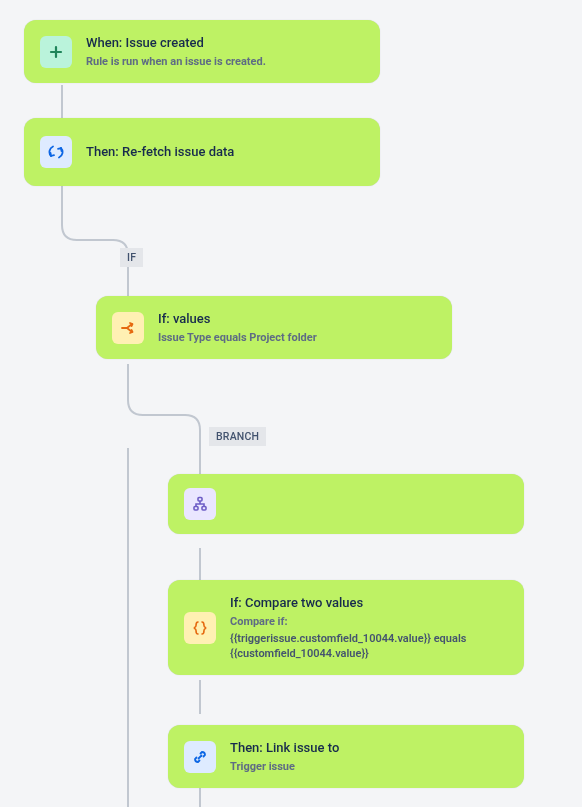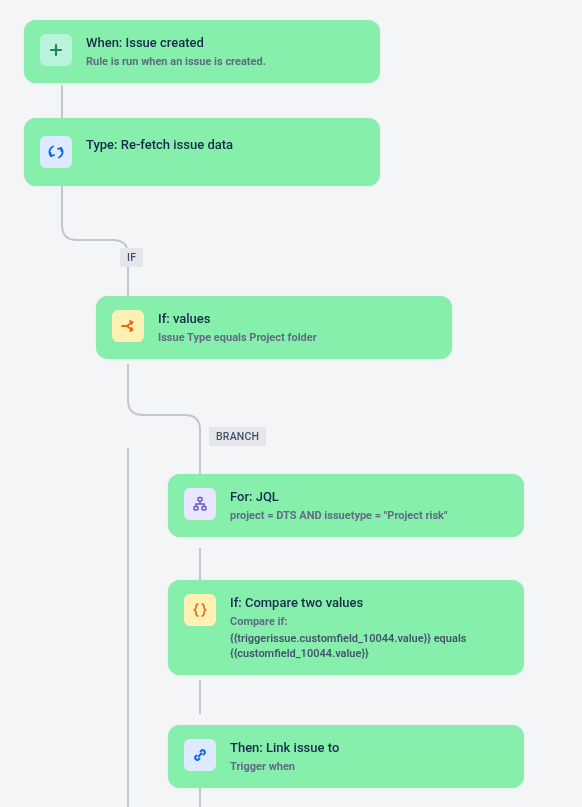--- a/index.html
+++ b/index.html
@@ -12,24 +12,24 @@
     overflow: hidden;
   }
   svg.connectors {
     position: absolute;
     top: 0; left: 0;
     width: 582px; height: 807px;
     pointer-events: none;
   }
   .card {
     position: absolute;
-    background: #86efac;
+    background: #bef264;
     border-radius: 12px;
     display: flex;
-    align-items: flex-start;
+    align-items: center;
     padding: 14px 16px;
     gap: 14px;
     box-shadow: 0 0 1px rgba(9,30,66,0.2);
   }
   .icon-box {
     width: 32px;
     height: 32px;
     border-radius: 6px;
     flex: 0 0 auto;
     display: flex;
@@ -113,21 +113,21 @@
 <div class="card" style="left:24px; top:118px; width:356px; padding-top:18px; padding-bottom:18px;">
   <div class="icon-box ic-blue">
     <svg width="16" height="16" viewBox="0 0 16 16">
       <path d="M5 2.5 A6 6 0 0 0 3 12" stroke="#0C66E4" stroke-width="1.8" fill="none" stroke-linecap="round"></path>
       <path d="M11 13.5 A6 6 0 0 0 13 4" stroke="#0C66E4" stroke-width="1.8" fill="none" stroke-linecap="round"></path>
       <path d="M2.5 9 L3 12 L6 11.2" stroke="#0C66E4" stroke-width="1.8" fill="none" stroke-linecap="round" stroke-linejoin="round"></path>
       <path d="M13.5 7 L13 4 L10 4.8" stroke="#0C66E4" stroke-width="1.8" fill="none" stroke-linecap="round" stroke-linejoin="round"></path>
     </svg>
   </div>
   <div class="text-col">
-    <div class="title">Type: Re-fetch issue data</div>
+    <div class="title">Then: Re-fetch issue data</div>
   </div>
 </div>
 
 <div class="card" style="left:96px; top:296px; width:356px;">
   <div class="icon-box ic-yellow">
     <svg width="16" height="16" viewBox="0 0 16 16">
       <path d="M2 8 L7 8" stroke="#E56910" stroke-width="1.8" stroke-linecap="round"></path>
       <path d="M7 8 L12 4" stroke="#E56910" stroke-width="1.8" stroke-linecap="round"></path>
       <path d="M7 8 L12 12" stroke="#E56910" stroke-width="1.8" stroke-linecap="round"></path>
       <path d="M10 3 L12.5 4 L11.5 6" stroke="#E56910" stroke-width="1.8" fill="none" stroke-linecap="round" stroke-linejoin="round"></path>
@@ -142,24 +142,20 @@
 
 <div class="card" style="left:168px; top:474px; width:356px;">
   <div class="icon-box ic-purple">
     <svg width="16" height="16" viewBox="0 0 16 16">
       <rect x="6" y="1.5" width="4" height="3.5" rx="1" stroke="#6E5DC6" stroke-width="1.6" fill="none"></rect>
       <rect x="2" y="10.5" width="4" height="3.5" rx="1" stroke="#6E5DC6" stroke-width="1.6" fill="none"></rect>
       <rect x="10" y="10.5" width="4" height="3.5" rx="1" stroke="#6E5DC6" stroke-width="1.6" fill="none"></rect>
       <path d="M8 5 L8 8 M4 10.5 L4 8 L12 8 L12 10.5" stroke="#6E5DC6" stroke-width="1.6" fill="none"></path>
     </svg>
   </div>
-  <div class="text-col">
-    <div class="title">For: JQL</div>
-    <div class="subtitle">project = DTS AND issuetype = "Project risk"</div>
-  </div>
 </div>
 
 <div class="card" style="left:168px; top:580px; width:356px;">
   <div class="icon-box ic-yellow">
     <svg width="16" height="16" viewBox="0 0 16 16">
       <path d="M6 2 C4 2 4 4 4 5.5 C4 7 3 7.2 2.5 7.5 L2.5 8.5 C3 8.8 4 9 4 10.5 C4 12 4 14 6 14" stroke="#E56910" stroke-width="1.6" fill="none" stroke-linecap="round"></path>
       <path d="M10 2 C12 2 12 4 12 5.5 C12 7 13 7.2 13.5 7.5 L13.5 8.5 C13 8.8 12 9 12 10.5 C12 12 12 14 10 14" stroke="#E56910" stroke-width="1.6" fill="none" stroke-linecap="round"></path>
     </svg>
   </div>
   <div class="text-col">
@@ -172,15 +168,15 @@
 <div class="card" style="left:168px; top:725px; width:356px;">
   <div class="icon-box ic-blue">
     <svg width="16" height="16" viewBox="0 0 16 16">
       <path d="M6.5 9.5 L9.5 6.5" stroke="#0C66E4" stroke-width="1.8" stroke-linecap="round"></path>
       <path d="M8.5 4.5 L10 3 A3 3 0 0 1 13 6 L11.5 7.5" stroke="#0C66E4" stroke-width="1.8" fill="none" stroke-linecap="round"></path>
       <path d="M7.5 11.5 L6 13 A3 3 0 0 1 3 10 L4.5 8.5" stroke="#0C66E4" stroke-width="1.8" fill="none" stroke-linecap="round"></path>
     </svg>
   </div>
   <div class="text-col">
     <div class="title">Then: Link issue to</div>
-    <div class="subtitle">Trigger when</div>
+    <div class="subtitle">Trigger issue</div>
   </div>
 </div>
 
 </body></html>

